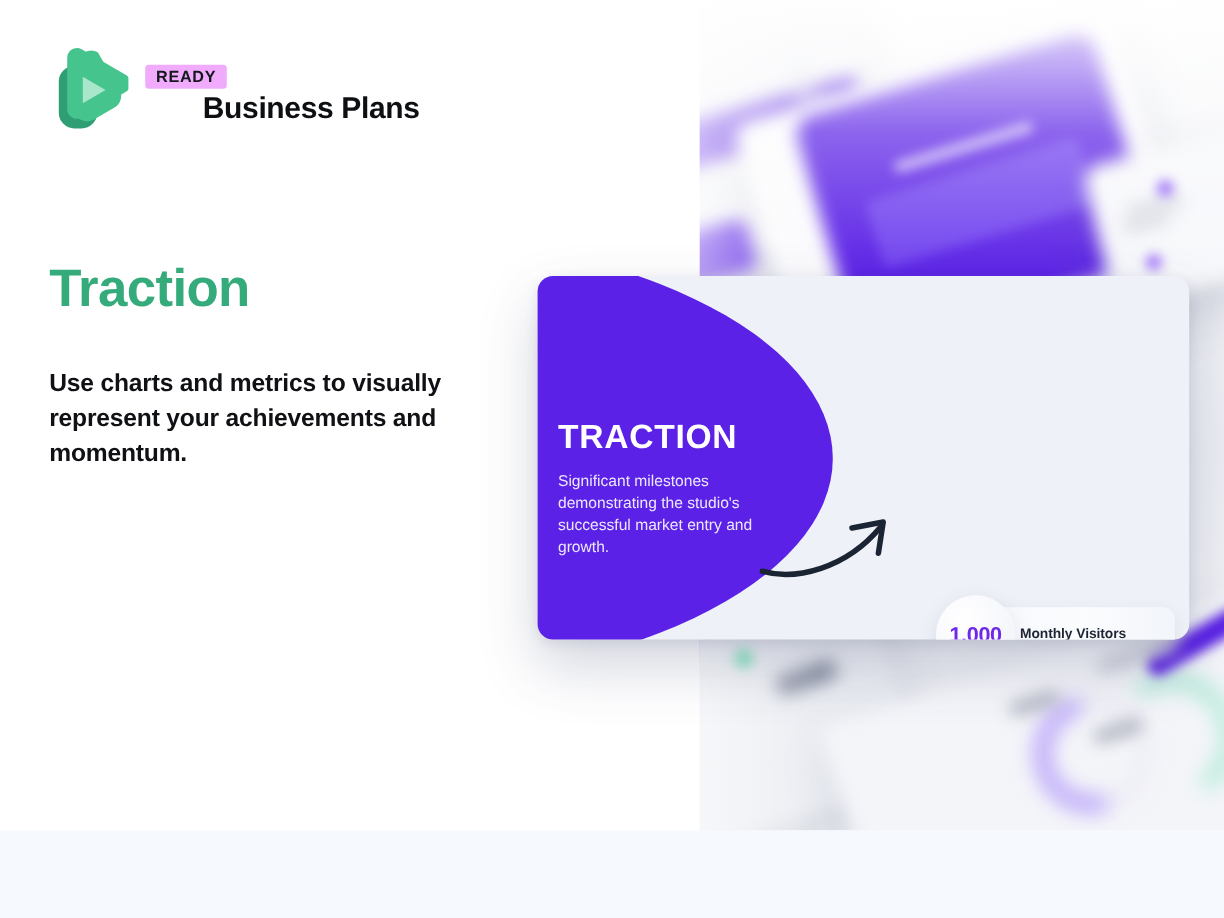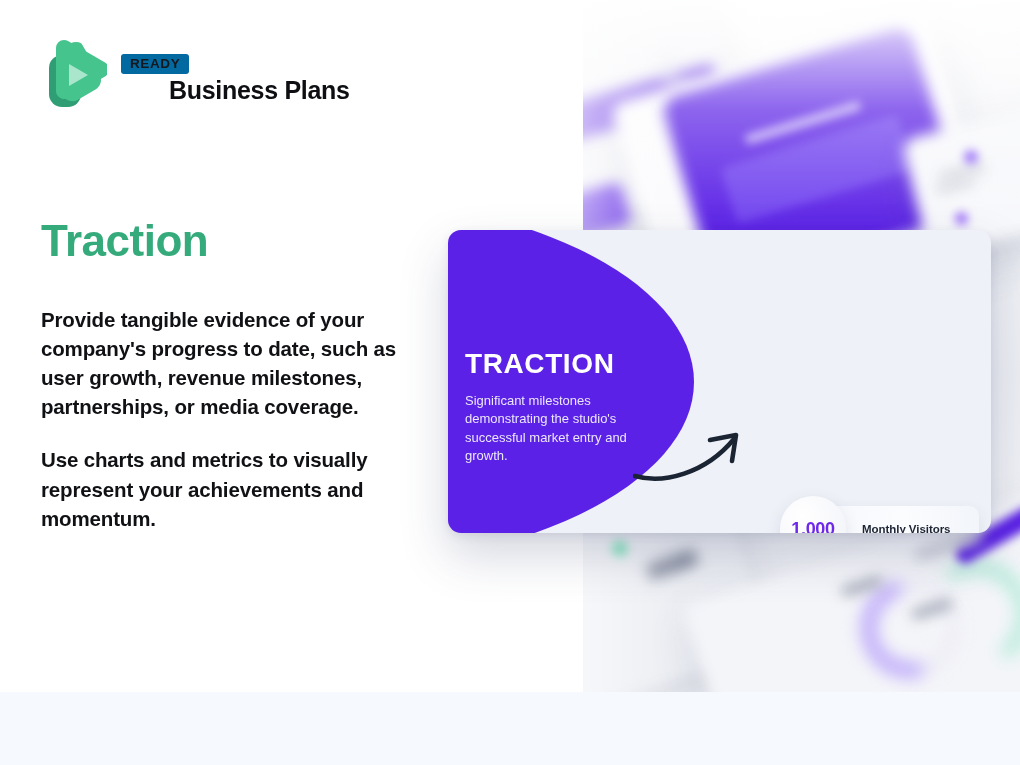--- a/index.html
+++ b/index.html
@@ -59,21 +59,21 @@
   }
 
   
   #brand{
     position:absolute; left:41px; top:40px; display:flex; align-items:center; gap:14px;
   }
   #logo-mark{ width:66px; height:78px; position:relative; flex:none; }
   #brand-text{ display:flex; flex-direction:column; gap:3px; }
   #ready-badge{
     align-self:flex-start;
-    background:#0369a1; color:#14181c;
+    background:#f0abfc; color:#14181c;
     font-size:13.5px; font-weight:700; letter-spacing:.6px;
     padding:3px 9px 4px; border-radius:3px; line-height:1;
   }
   #brand-name{
     font-size:25px; font-weight:700; color:#0d0f12; letter-spacing:-.3px;
     line-height:1.1;
     margin-left:48px;
   }
 
   
@@ -125,21 +125,21 @@
   .metric .circ{
     position:relative; z-index:2;
     width:66px; height:66px; border-radius:50%;
     background:radial-gradient(circle at 34% 30%,#ffffff 0%,#f6f7fb 62%,#eceff6 100%);
     box-shadow:0 5px 16px rgba(70,80,120,.13);
     display:flex; align-items:center; justify-content:center;
   }
   .metric .num{ font-size:18px; font-weight:700; letter-spacing:-.3px; }
   .metric .lbl{
     position:relative; z-index:2;
-    margin-left:16px; color:#1d2434; font-size:11.5px; font-weight:700;
+    margin-left:4px; color:#1d2434; font-size:11.5px; font-weight:700;
     line-height:1.28; letter-spacing:-.05px;
   }
 
   #m1{ left:332px; top:266px; }
   #m1 .bar{ width:166px; top:10px; }
 </style>
 </head>
 <body>
 
 <div id="slide">
@@ -208,21 +208,20 @@
     </div>
     <div id="brand-text">
       <span id="ready-badge">READY</span>
       <span id="brand-name">Business Plans</span>
     </div>
   </div>
 
   <h1 id="headline" style="z-index:7;">Traction</h1>
 
   <div id="body-copy" style="z-index:7;">
-    <p>Provide tangible evidence of your company's progress to date, such as user growth, revenue milestones, partnerships, or media coverage.</p>
     <p>Use charts and metrics to visually represent your achievements and momentum.</p>
   </div>
 
   <div id="traction-card">
 
     <div id="purple-blob"></div>
 
     <div id="card-heading">TRACTION</div>
     <div id="card-sub">Significant milestones demonstrating the studio's successful market entry and growth.</div>
 

